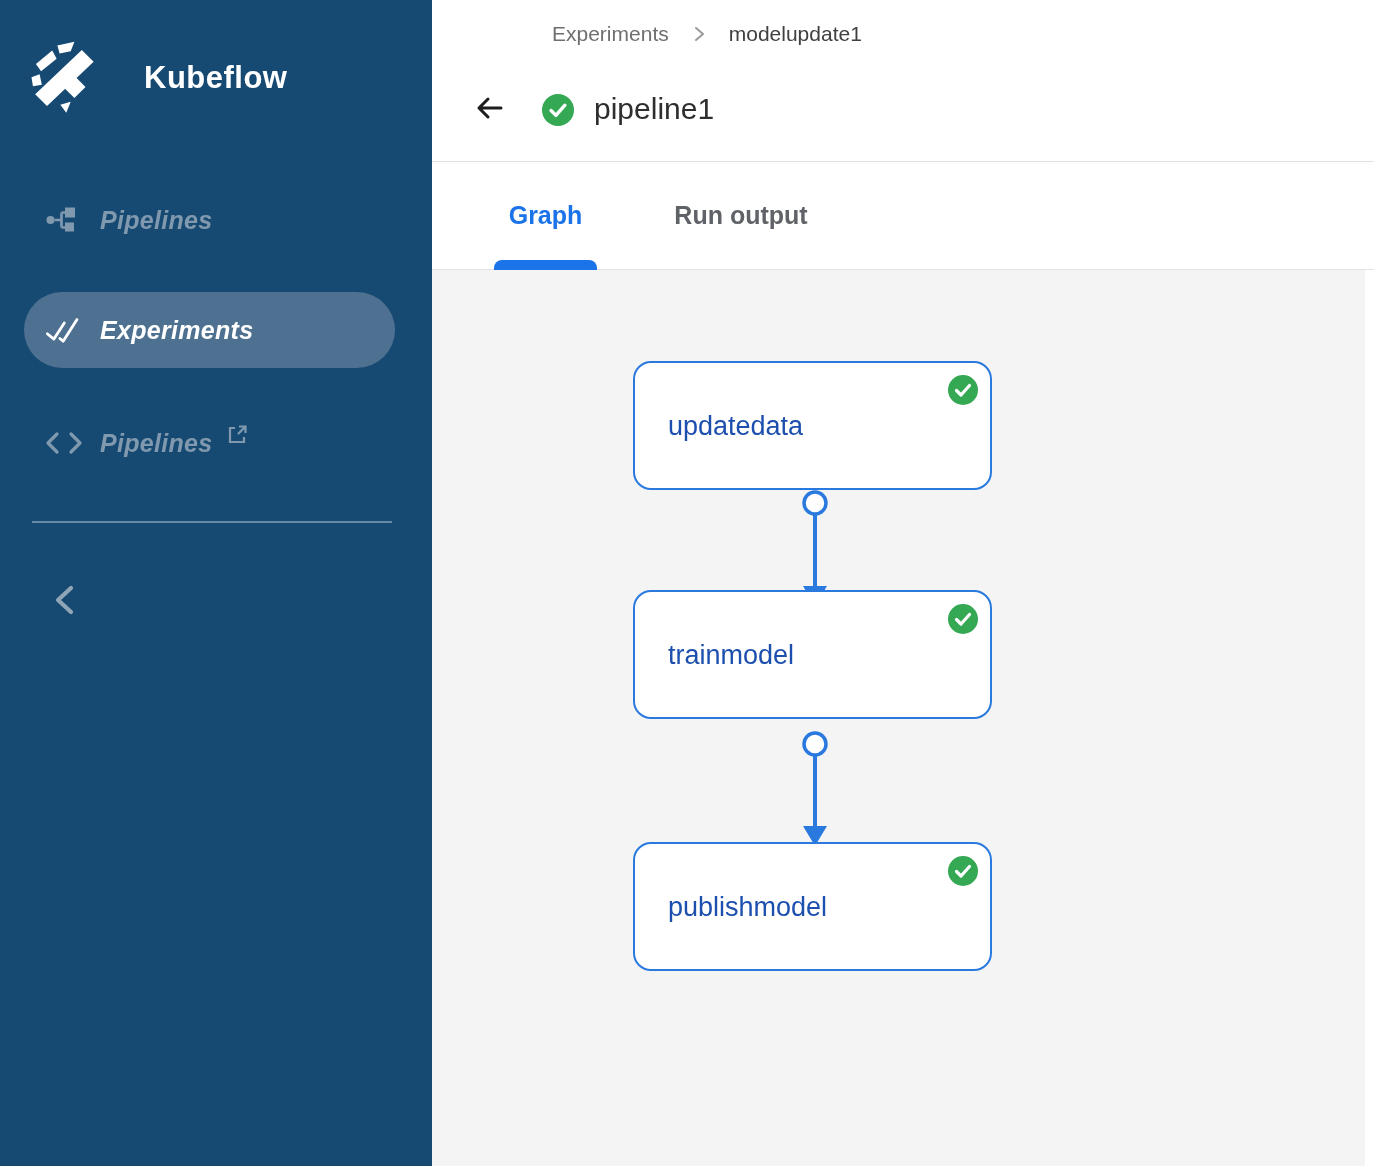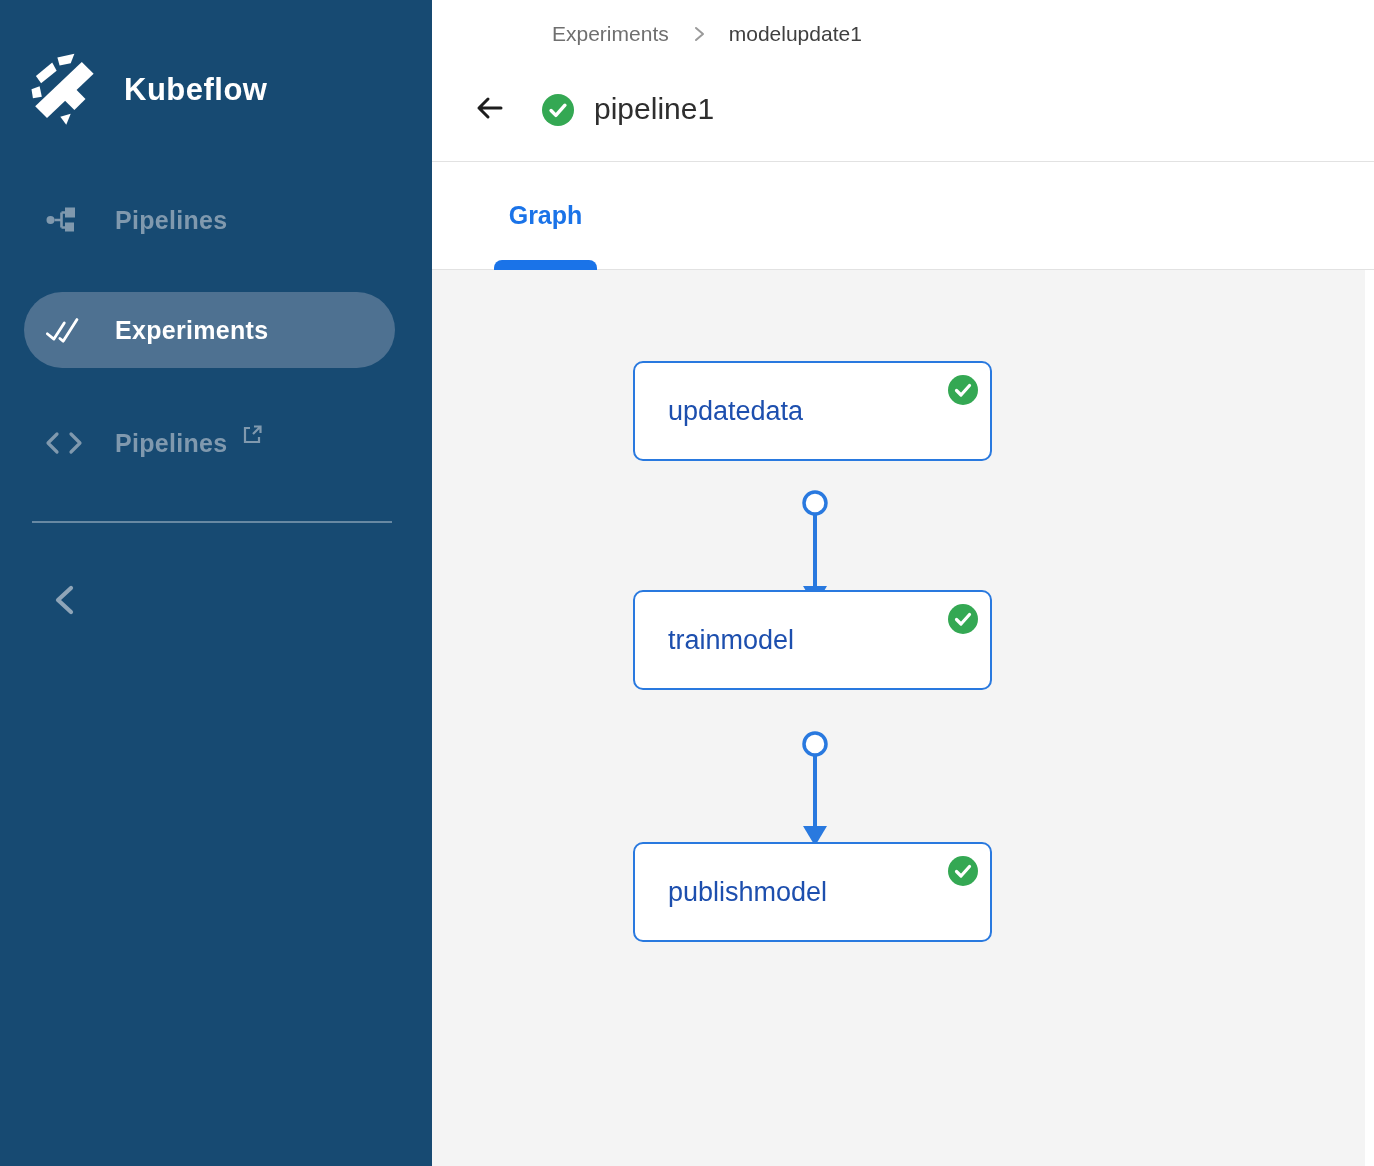--- a/index.html
+++ b/index.html
@@ -1,27 +1,27 @@
 <!DOCTYPE html>
 <html><head>
 <meta charset="utf-8">
 <style>
   * { margin:0; padding:0; box-sizing:border-box; }
   html,body { width:1374px; height:1166px; font-family:"Liberation Sans", sans-serif; background:#fff; }
   .screen { position:relative; width:1374px; height:1166px; overflow:hidden; }
 
   
   .sidebar { position:absolute; left:0; top:0; width:432px; height:1166px; background:#174a72; }
-  .logo-row { position:absolute; left:30px; top:52px; display:flex; align-items:center; gap:20px; cursor:pointer; }
+  .logo-row { position:absolute; left:30px; top:40px; display:flex; align-items:center; gap:40px; cursor:pointer; }
   .logo-mark { width:74px; height:76px; }
   .logo-text { color:#fff; font-size:31px; font-weight:bold; letter-spacing:.5px; }
 
   .nav-item { position:absolute; left:0; width:432px; height:56px; display:flex; align-items:center; padding-left:45px; cursor:pointer; }
   .nav-item .nav-icon { width:38px; display:flex; justify-content:center; align-items:center; }
-  .nav-item .nav-label { margin-left:32px; font-size:25px; font-weight:bold; color:#8099ae; letter-spacing:.3px; display:flex; align-items:flex-start; }
+  .nav-item .nav-label { margin-left:17px; font-size:25px; font-weight:bold; color:#8099ae; letter-spacing:.3px; display:flex; align-items:flex-start;font-style:italic; }
   .nav-item.active { height:76px; }
   .nav-item.active::before { content:""; position:absolute; left:24px; right:37px; top:0; bottom:0; background:#4e7191; border-radius:38px; }
   .nav-item.active .nav-icon, .nav-item.active .nav-label { position:relative; z-index:1; }
   .nav-item.active .nav-label { color:#fff; }
   .ext-icon { margin-left:14px; transform:translateY(-6px); }
 
   .sidebar-divider { position:absolute; left:32px; top:521px; width:360px; height:2px; background:rgba(255,255,255,.35); }
   .collapse-btn { position:absolute; left:46px; top:582px; width:36px; height:36px; background:none; border:none; cursor:pointer; display:flex; align-items:center; justify-content:center; }
 
   
@@ -39,21 +39,21 @@
   .tabbar { position:absolute; left:0; top:162px; right:0; height:108px; background:#fff; border-bottom:1px solid #e2e2e2; }
   .tab { position:absolute; top:0; height:100%; display:flex; align-items:center; justify-content:center; font-size:25px; font-weight:bold; color:#5f6368; cursor:pointer; }
   .tab.active { color:#1a73e8; }
   .tab-indicator { position:absolute; bottom:-1px; left:0; right:0; height:10px; background:#1a73e8; border-radius:8px 8px 0 0; }
   .tab-graph { left:62px; width:103px; }
   .tab-runoutput { left:218px; width:182px; }
   .tab-config { left:448px; width:120px; }
 
   .content { position:absolute; left:0; top:270px; right:0; bottom:0; background:#f4f4f4; }
   .edges-svg { position:absolute; left:0; top:0; width:942px; height:896px; }
-  .node { position:absolute; left:201px; width:359px; height:100px; background:#fff; border:2px solid #2979df; border-radius:10px; cursor:pointer; }
+  .node { position:absolute; left:201px; width:359px; height:129px; background:#fff; border:2px solid #2979df; border-radius:18px; cursor:pointer; }
   .node-label { position:absolute; left:33px; top:50%; transform:translateY(-50%); font-size:27px; color:#1d4fae; }
   .node-badge { position:absolute; top:12px; right:12px; width:30px; height:30px; }
   .node-1 { top:91px; }
   .node-2 { top:320px; }
   .node-3 { top:572px; }
   .scroll-gutter { position:absolute; top:0; right:0; width:9px; bottom:0; background:#fff; }
 </style>
 </head>
 <body>
 
@@ -150,20 +150,23 @@
         </span>
         <h1 class="page-title">pipeline1</h1>
       </div>
     </header>
 
     <div class="tabbar">
       <div class="tab tab-graph active">
         <span>Graph</span>
         <span class="tab-indicator"></span>
       </div>
+      <div class="tab tab-runoutput">
+        <span>Run output</span>
+      </div>
     </div>
 
     <div class="content">
 
       <svg class="edges-svg" viewBox="0 0 942 896">
         <g>
           <line x1="383" y1="240" x2="383" y2="317" stroke="#2979df" stroke-width="4"></line>
           <polygon points="371,316 395,316 383,336" fill="#2979df"></polygon>
           <circle cx="383" cy="233" r="11" fill="#ffffff" stroke="#2979df" stroke-width="3.5"></circle>
         </g>

